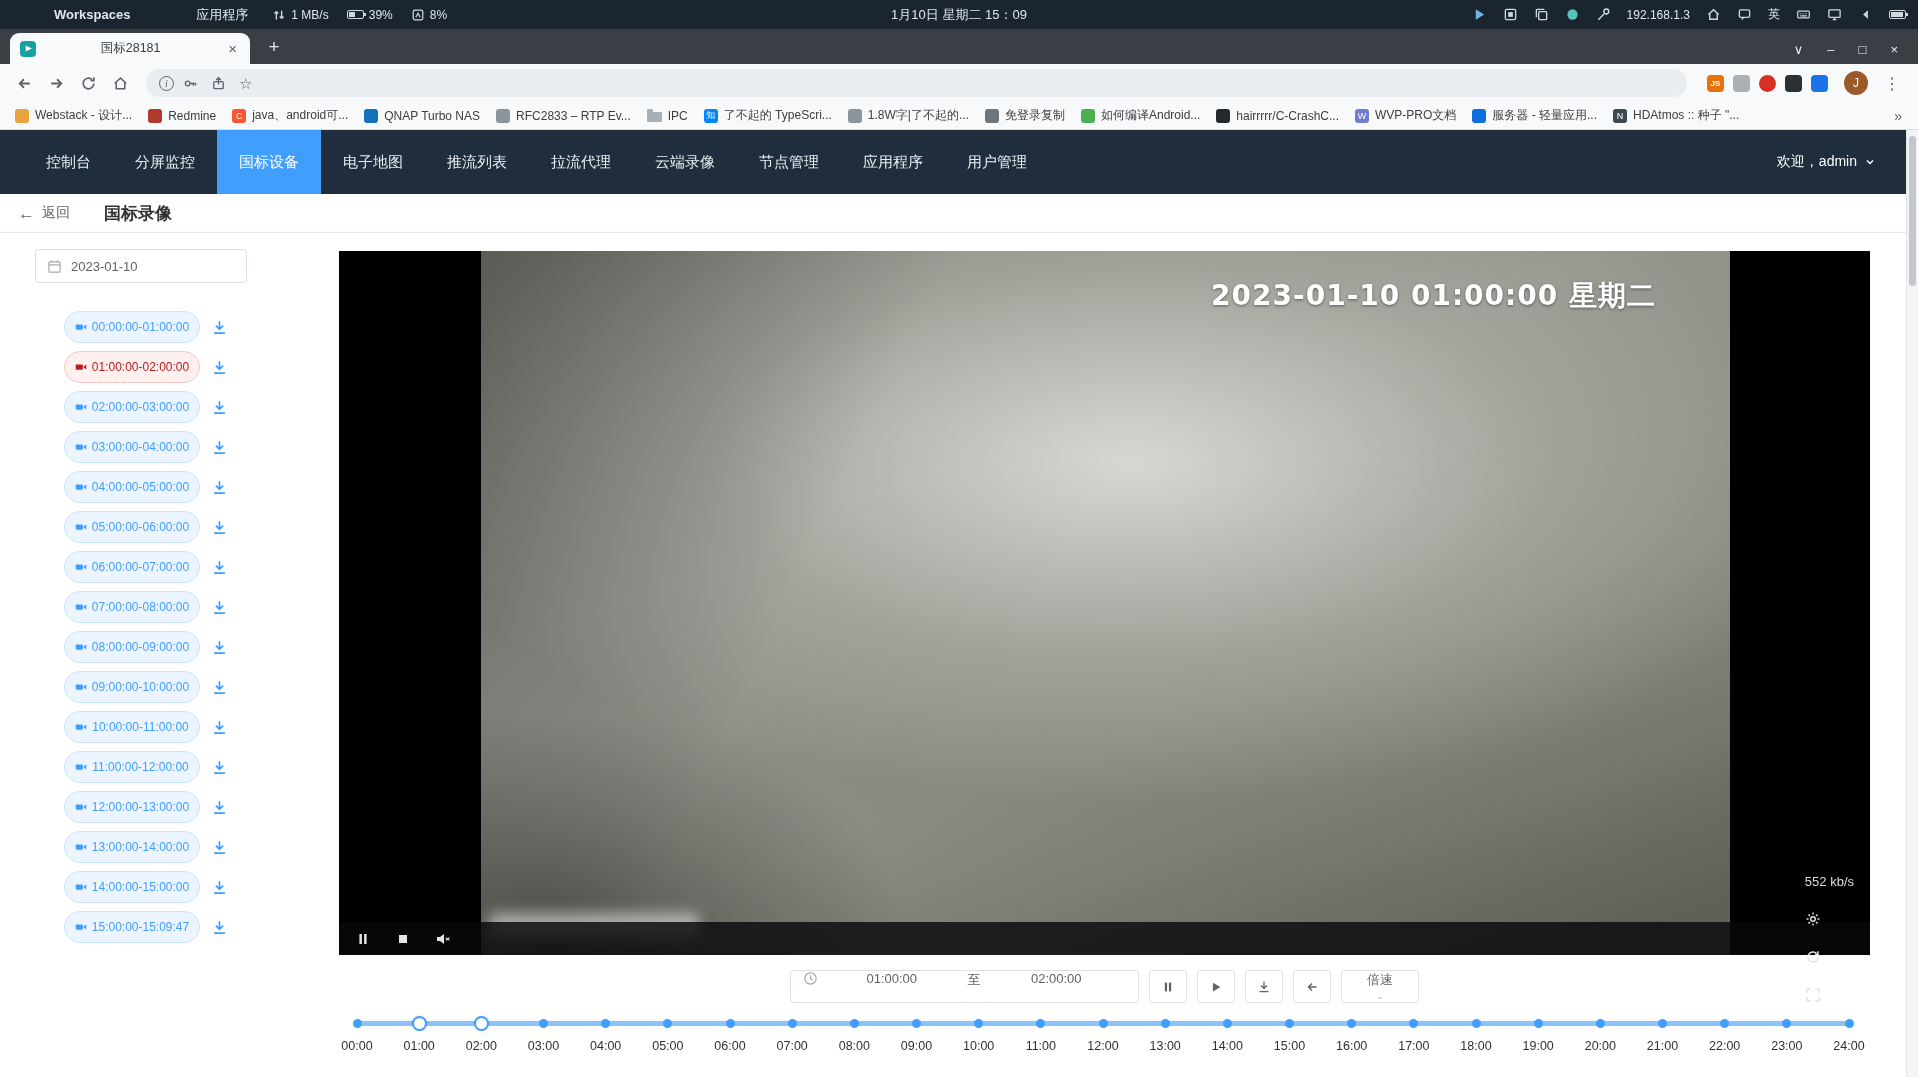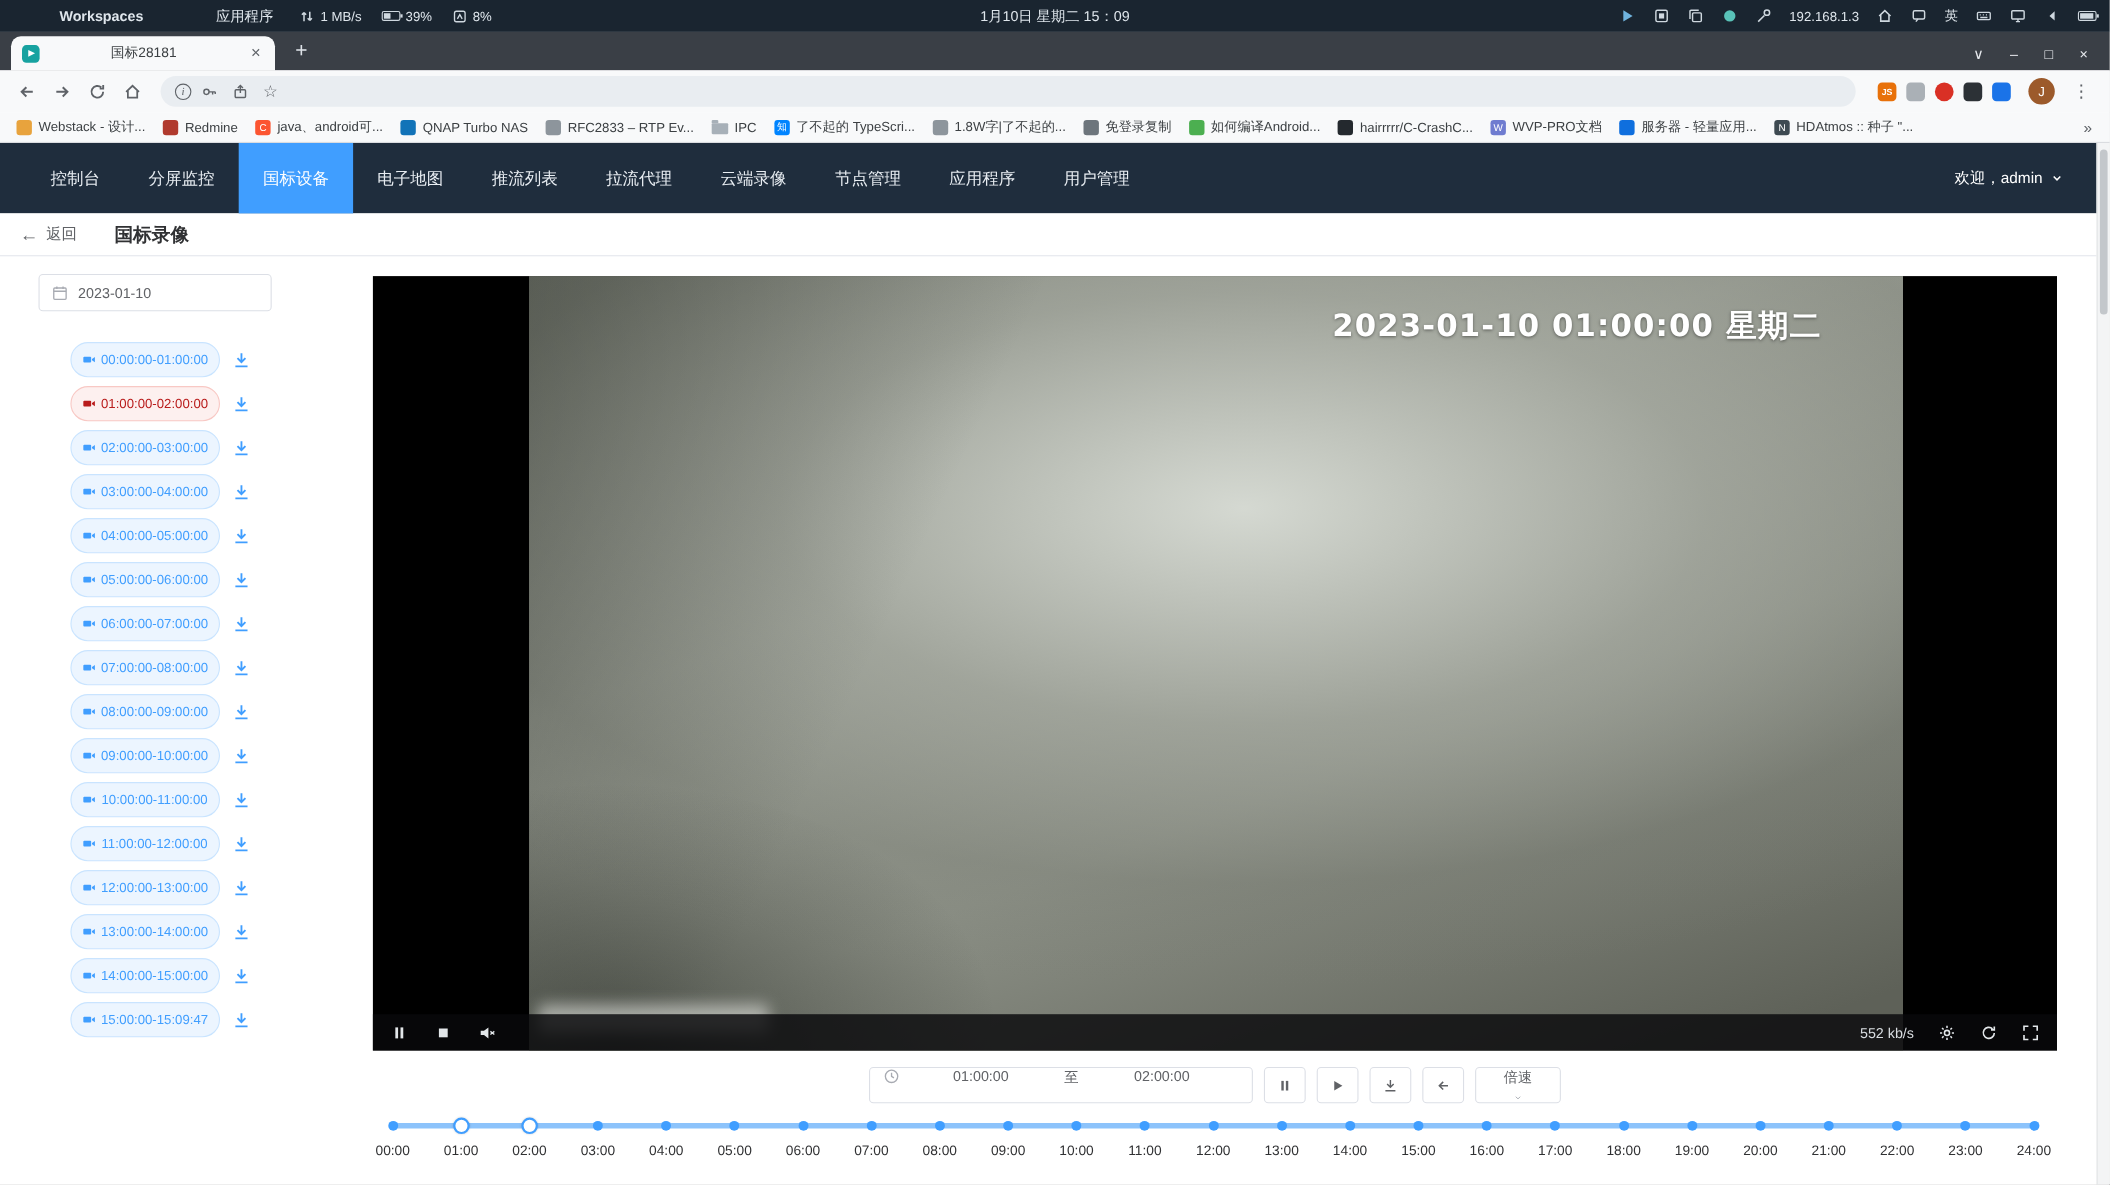--- a/index.html
+++ b/index.html
@@ -118,21 +118,21 @@
   }
   .osd-time { position:absolute; top:26px; right:74px; color:#fff; font-size:28px; font-weight:600;
               letter-spacing:1px; text-shadow:0 1px 3px rgba(0,0,0,.45); white-space:nowrap;
               font-family:"DejaVu Sans", sans-serif; }
   .osd-blur { position:absolute; left:8px; bottom:16px; width:210px; height:26px;
               background:rgba(226,229,223,.6); filter:blur(7px); border-radius:5px; }
   .video-bar { position:absolute; left:0; right:0; bottom:0; height:33px; background:rgba(8,9,11,.82);
                display:flex; align-items:center; padding:0 16px; gap:24px; color:#e8eaed; }
   .vb-btn { width:16px; height:16px; color:#e2e6e9; cursor:pointer; display:inline-flex; flex:none; }
   .vb-btn svg { width:100%; height:100%; }
-  .vb-right { margin-left:auto; display:flex; align-items:flex-end; gap:22px; }
+  .vb-right { margin-left:auto; display:flex; align-items:flex-start; gap:22px;flex-direction:column; }
   .bitrate { font-size:13px; color:#d9dde1; white-space:nowrap; }
 
   
   .pcontrols { position:absolute; left:339px; top:737px; width:1531px; display:flex; justify-content:center;
                align-items:center; gap:10px; }
   .time-range { width:349px; height:33px; border:1px solid #dcdfe6; border-radius:4px; background:#fff;
                 display:flex; align-items:flex-start; padding:0 12px; font-size:13px; color:#606266; cursor:pointer; }
   .time-range svg { width:15px; height:15px; color:#a8abb2; margin-right:4px; flex:none; }
   .tr-start,.tr-end { flex:1; text-align:center; }
   .tr-sep { padding:0 6px; color:#606266; }

